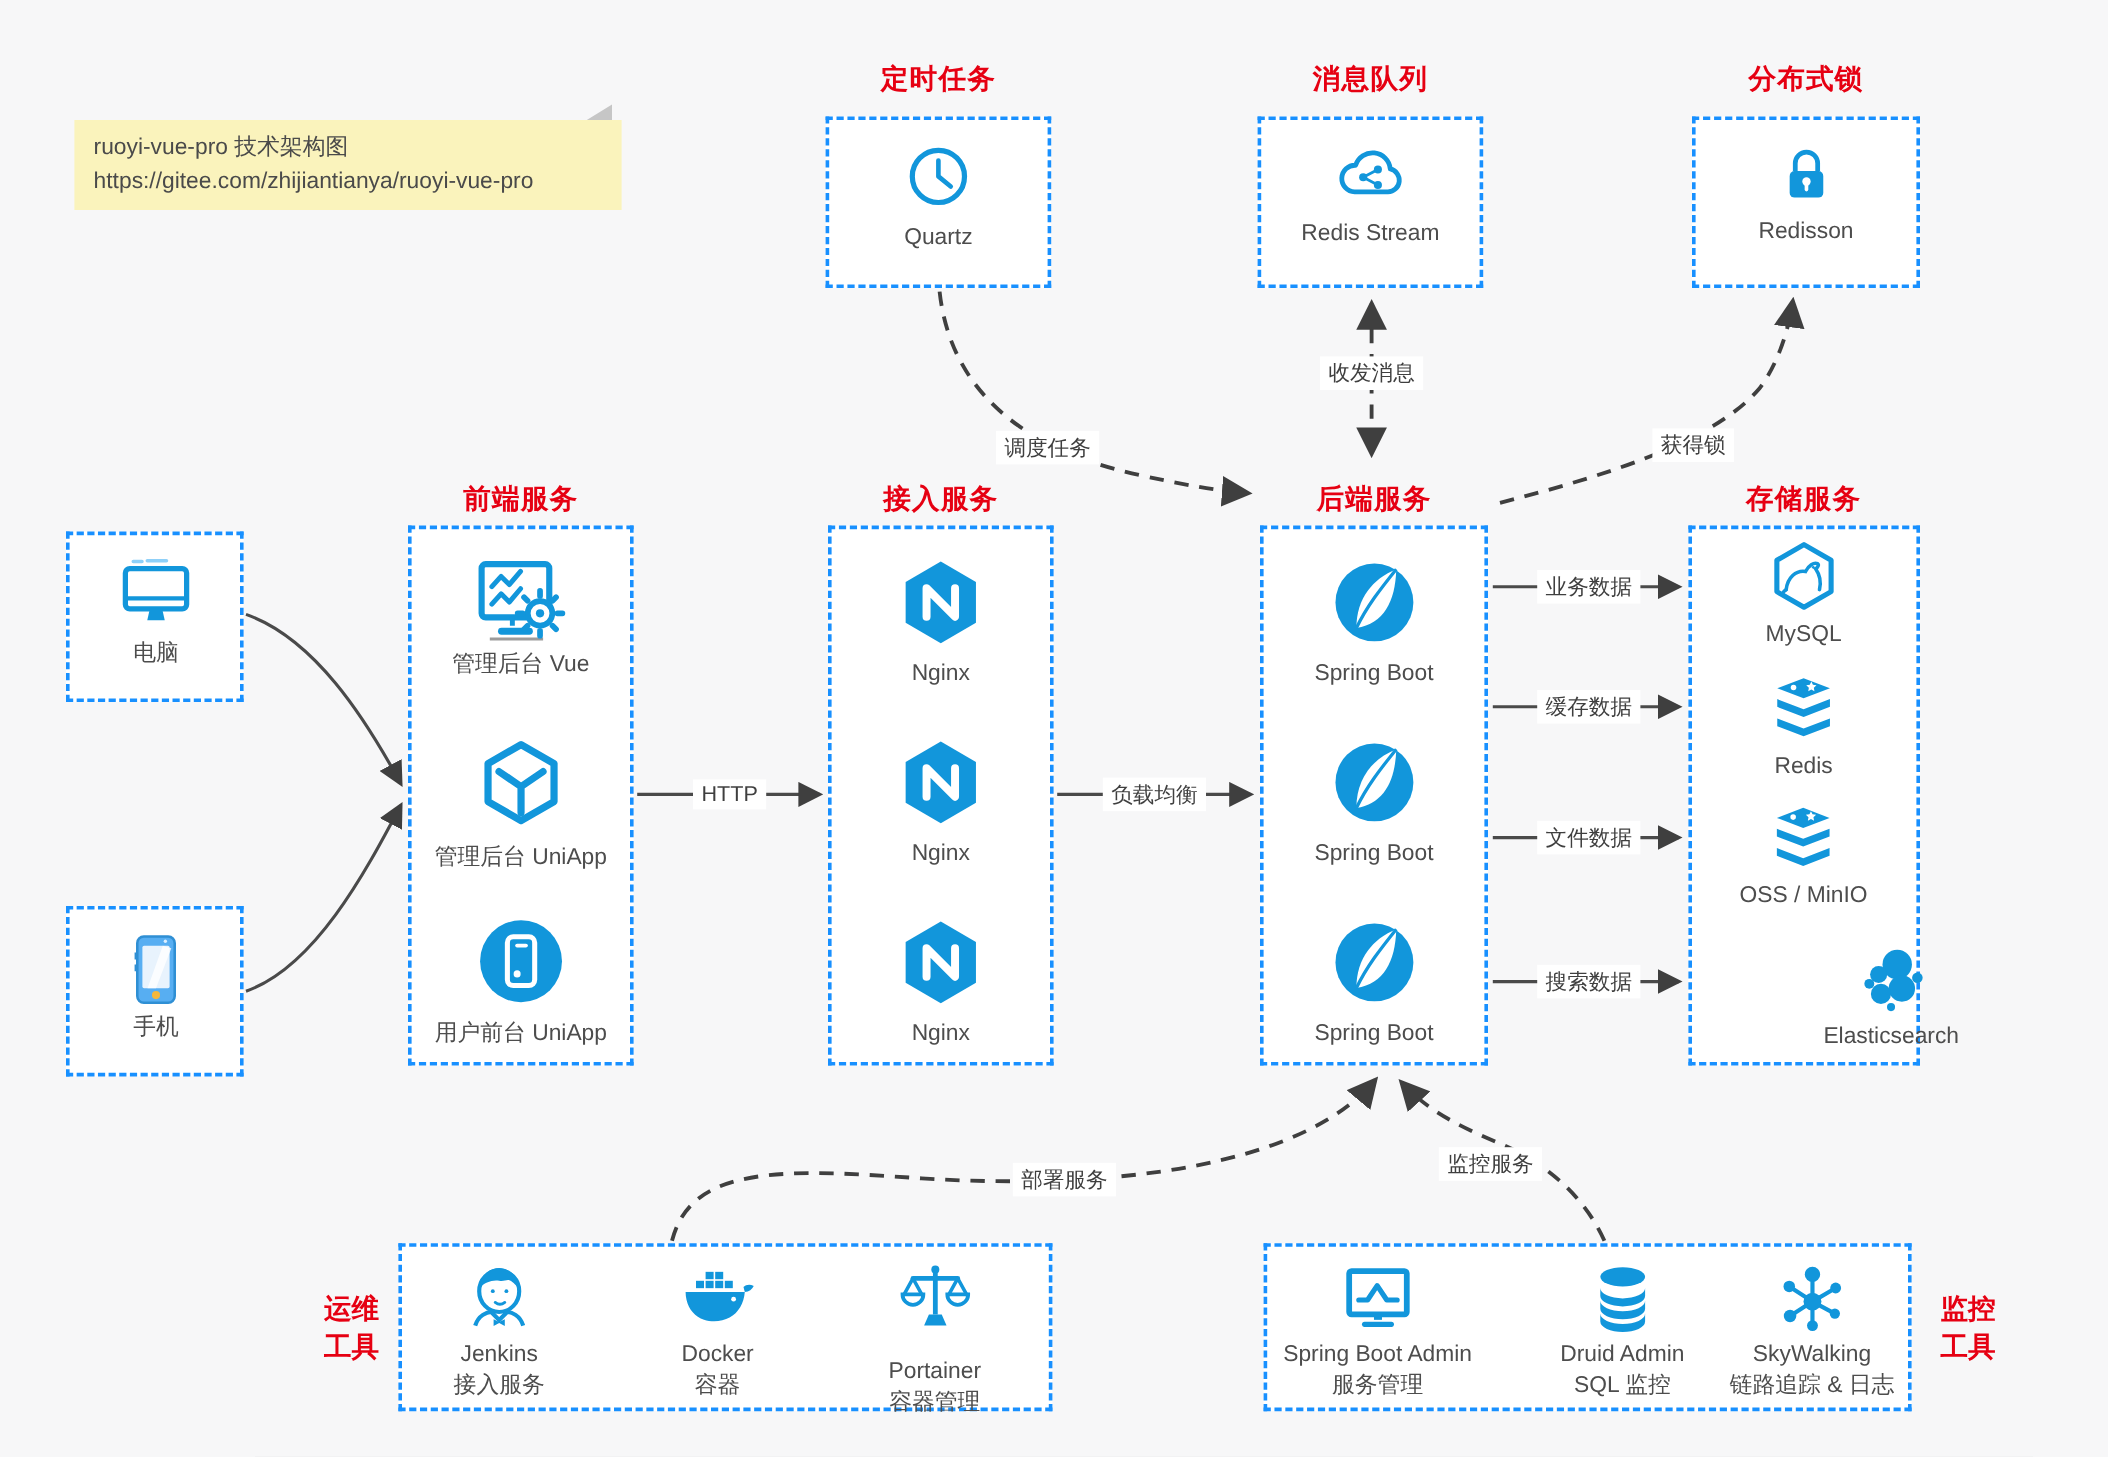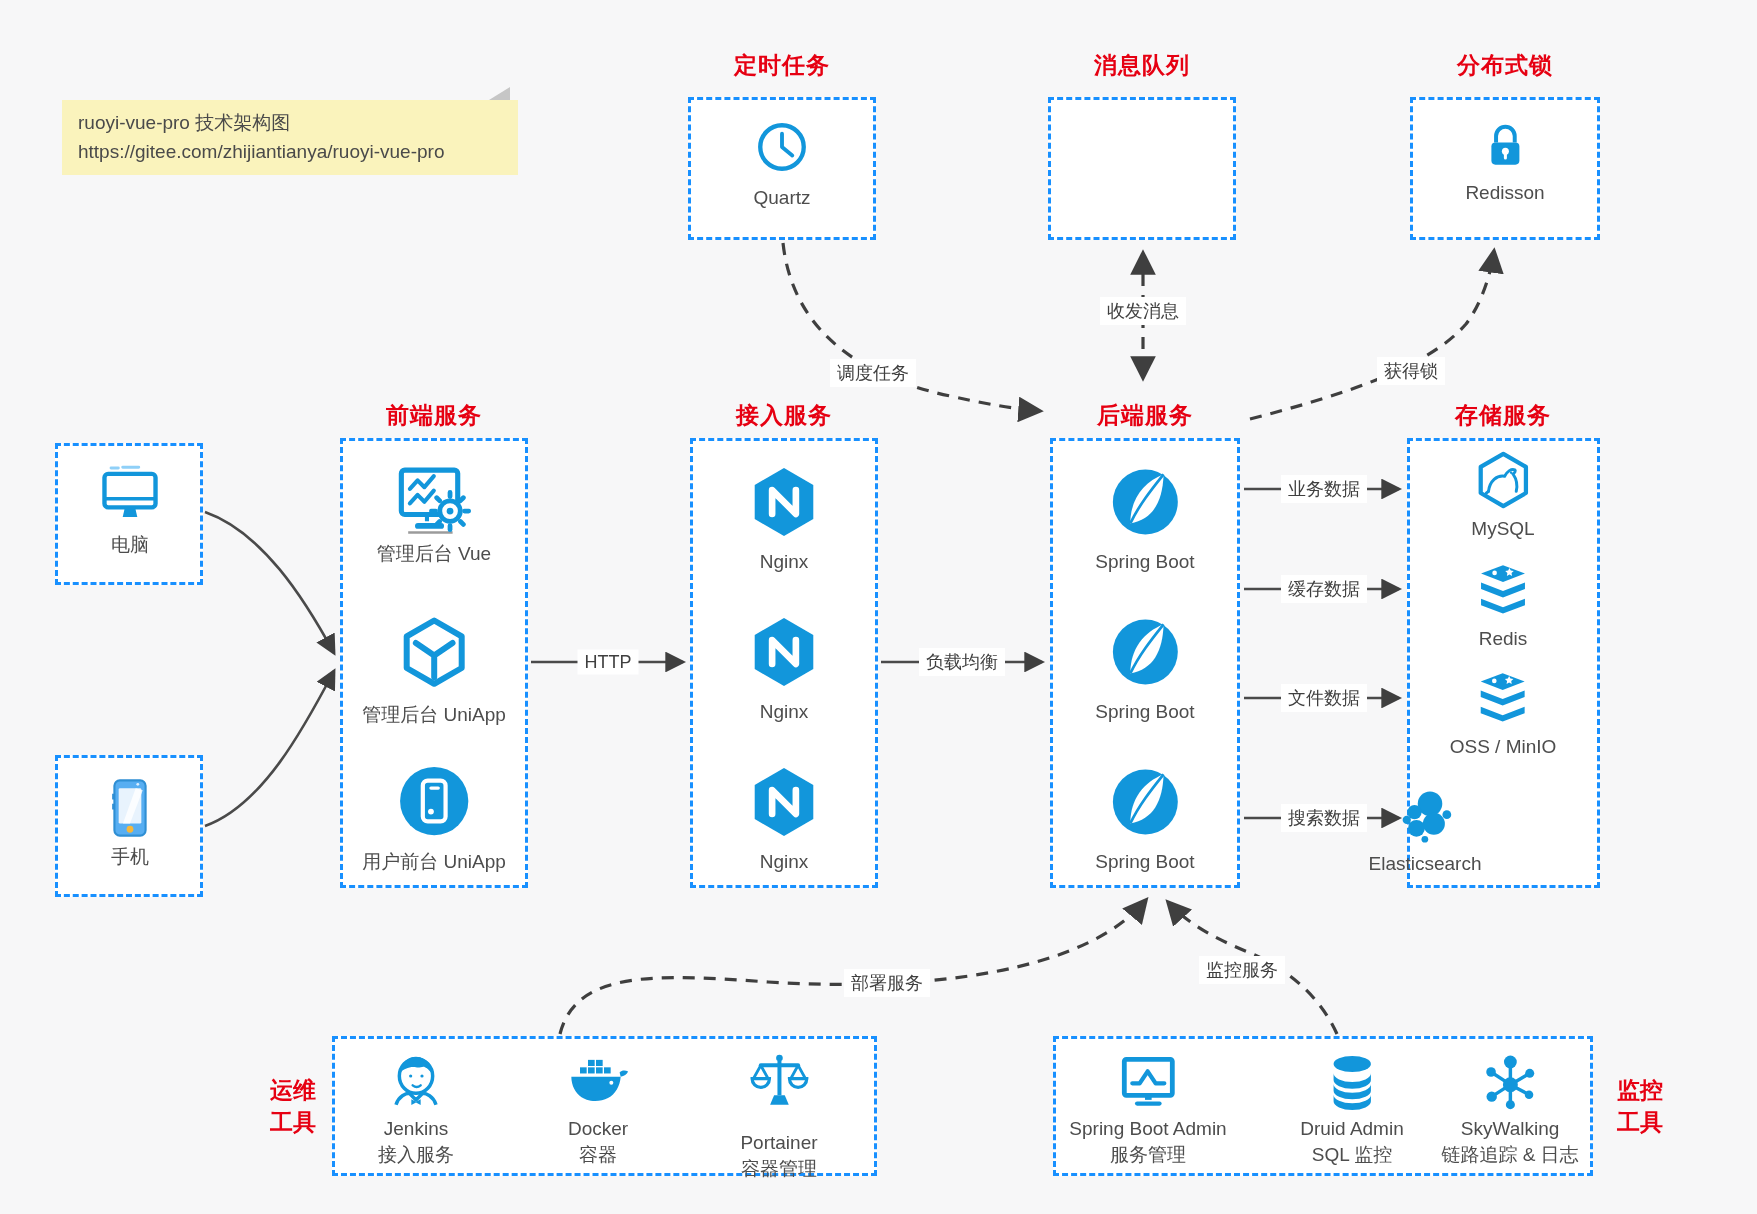--- a/index.html
+++ b/index.html
@@ -210,20 +210,26 @@
   <div class="dbox" style="left:688px;top:97px;width:188px;height:143px"></div>
   <div class="item" style="left:782px;top:118px">
     <svg class="ic" width="58" height="58">
         <use href="#sym-clock"></use>
       </svg>
     <div class="lbl">Quartz</div>
   </div>
 
   <div class="grouptitle" style="left:1142px;top:50px">消息队列</div>
   <div class="dbox" style="left:1048px;top:97px;width:188px;height:143px"></div>
+  <div class="item" style="left:1142px;top:116px">
+    <svg class="ic" width="62" height="62">
+        <use href="#sym-cloud"></use>
+      </svg>
+    <div class="lbl" style="margin-top:4px">Redis Stream</div>
+  </div>
 
   <div class="grouptitle" style="left:1505px;top:50px">分布式锁</div>
   <div class="dbox" style="left:1410px;top:97px;width:190px;height:143px"></div>
   <div class="item" style="left:1505px;top:118px">
     <svg class="ic" width="56" height="56">
         <use href="#sym-lock"></use>
       </svg>
     <div class="lbl" style="margin-top:6px">Redisson</div>
   </div>
 
@@ -318,21 +324,21 @@
         <use href="#sym-stack"></use>
       </svg>
     <div class="lbl" style="margin-top:4px">Redis</div>
   </div>
   <div class="item" style="left:1503px;top:668px">
     <svg class="ic" width="62" height="62">
         <use href="#sym-stack"></use>
       </svg>
     <div class="lbl" style="margin-top:4px">OSS / MinIO</div>
   </div>
-  <div class="item" style="left:1425px;top:785px">
+  <div class="item" style="left:1576px;top:785px">
     <svg class="ic" width="62" height="62">
         <use href="#sym-es"></use>
       </svg>
     <div class="lbl" style="margin-top:4px">Elasticsearch</div>
   </div>
 
   <div class="sidelabel" style="left:293px;top:1074px">
     <div>运维</div>
     <div>工具</div>
   </div>

